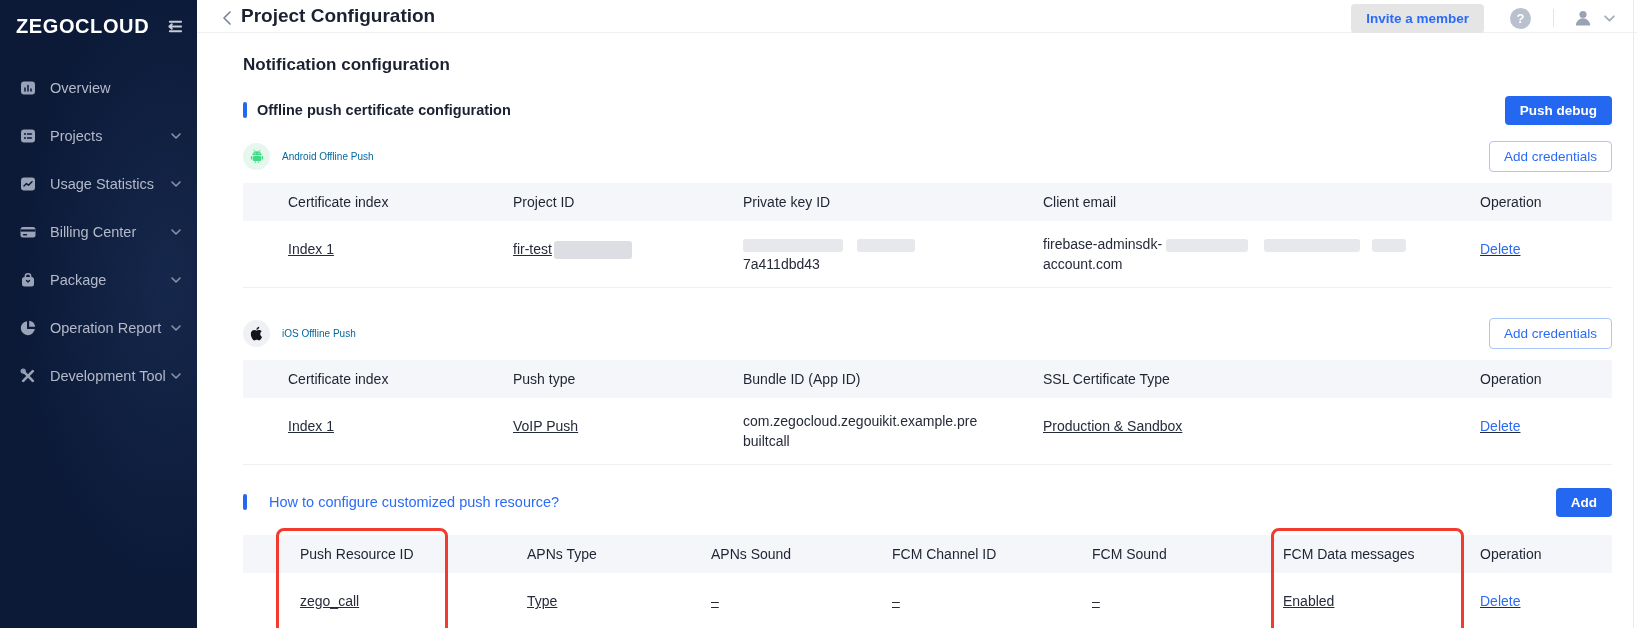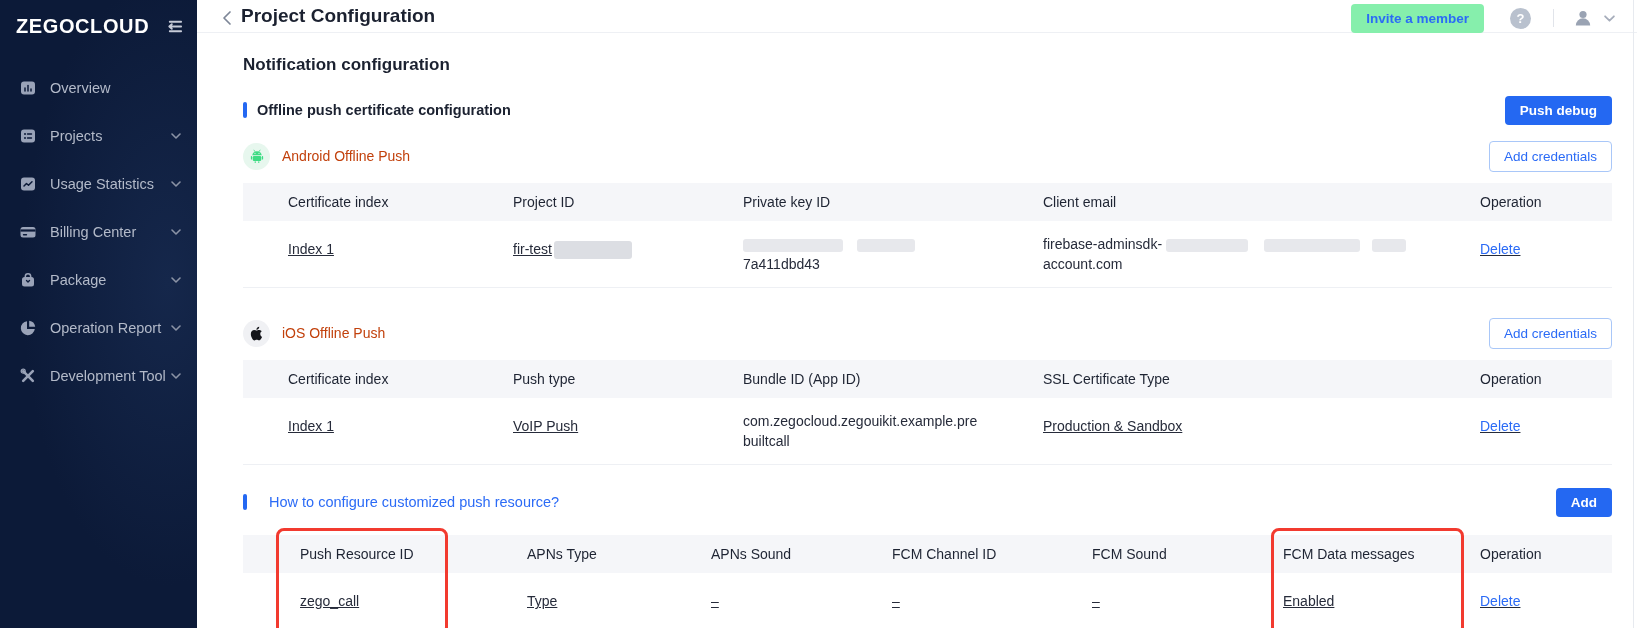--- a/index.html
+++ b/index.html
@@ -18,40 +18,40 @@
   .nav-chev{margin-left:6px;flex-shrink:0;display:flex;align-items:center;}
 
   
   .main{flex:1;display:flex;flex-direction:column;position:relative;background:#ffffff;min-width:0;}
   .right-edge{position:absolute;right:3px;top:0;bottom:0;width:1px;background:#e7eaef;}
 
   .topbar{height:42px;display:flex;align-items:flex-start;padding-top:4px;border-bottom:1px solid #eef0f4;}
   .back-btn{margin:2px 8px 0 24px;cursor:pointer;display:flex;align-items:center;height:24px;}
   .page-title{font-size:19px;font-weight:700;color:#1b2130;line-height:24px;}
   .topbar-right{margin-left:auto;display:flex;align-items:center;height:28px;margin-right:22px;}
-  .invite-btn{background:#86efac;color:#2b6bf6;font-size:13.5px;font-weight:600;border:none;border-radius:4px;padding:7px 15px;cursor:pointer;font-family:inherit;}
+  .invite-btn{background:#e5e5e5;color:#2b6bf6;font-size:13.5px;font-weight:600;border:none;border-radius:4px;padding:7px 15px;cursor:pointer;font-family:inherit;}
   .help-btn{margin-left:26px;width:21px;height:21px;border-radius:50%;background:#b9c1ce;color:#ffffff;font-size:13px;font-weight:700;display:flex;align-items:center;justify-content:center;cursor:pointer;}
   .topbar-divider{width:1px;height:18px;background:#e1e4ea;margin:0 18px 0 22px;}
   .avatar-btn{display:flex;align-items:center;cursor:pointer;}
   .avatar-chev{margin-left:10px;display:flex;align-items:center;cursor:pointer;}
 
   .content{flex:1;padding:14px 25px 0 46px;}
   .nc-heading{margin:8px 0 0;font-size:17px;font-weight:700;color:#1b2130;}
 
   .section-row{display:flex;align-items:center;margin-top:20px;height:30px;}
   .accent-bar{width:4px;height:16px;background:#2468f2;border-radius:2px;margin-right:10px;flex-shrink:0;}
   .section-title{font-size:14.5px;font-weight:700;color:#1b2130;}
   .section-link{font-size:14.5px;color:#2b6bf6;margin-left:12px;text-decoration:none;cursor:pointer;}
   .btn-primary{margin-left:auto;background:#2468f2;color:#ffffff;font-size:13.5px;font-weight:600;border:none;border-radius:4px;padding:7px 15px;cursor:pointer;font-family:inherit;}
   .platform-row{display:flex;align-items:center;margin-top:16px;height:30px;}
   .platform-row.ios{margin-top:30px;}
   .platform-badge{width:27px;height:27px;border-radius:50%;display:flex;align-items:center;justify-content:center;margin-right:12px;flex-shrink:0;}
   .badge-android{background:#e7f7ee;}
   .badge-ios{background:#f0f1f4;}
-  .platform-label{font-size:14px;color:#c2410c;}
+  .platform-label{font-size:10px;color:#0369a1;}
   .btn-outline{margin-left:auto;background:#ffffff;color:#2b6bf6;font-size:13.5px;font-weight:500;border:1px solid #a9c7f8;border-radius:4px;padding:7px 14px;cursor:pointer;font-family:inherit;}
 
   table.grid{border-collapse:collapse;table-layout:fixed;width:1369px;margin-top:12px;font-size:14px;}
   table.grid th{background:#f5f6f9;font-weight:500;color:#1e2433;text-align:left;padding:11px 8px 11px 0;border:none;}
   table.grid td{background:#ffffff;color:#262b3a;text-align:left;padding:10px 8px 10px 0;border-bottom:1px solid #eef0f4;vertical-align:middle;line-height:20px;}
   table.grid th.first,table.grid td.first{padding-left:45px;}
   table.grid.t7 th.first,table.grid.t7 td.first{padding-left:57px;}
   table.grid td.tall{padding-top:18px;padding-bottom:28px;text-decoration:underline;}
   .bundle-cell{max-width:236px;word-break:break-all;display:block;}
   .delete-link{color:#2b6bf6;cursor:pointer;text-decoration:none;}

